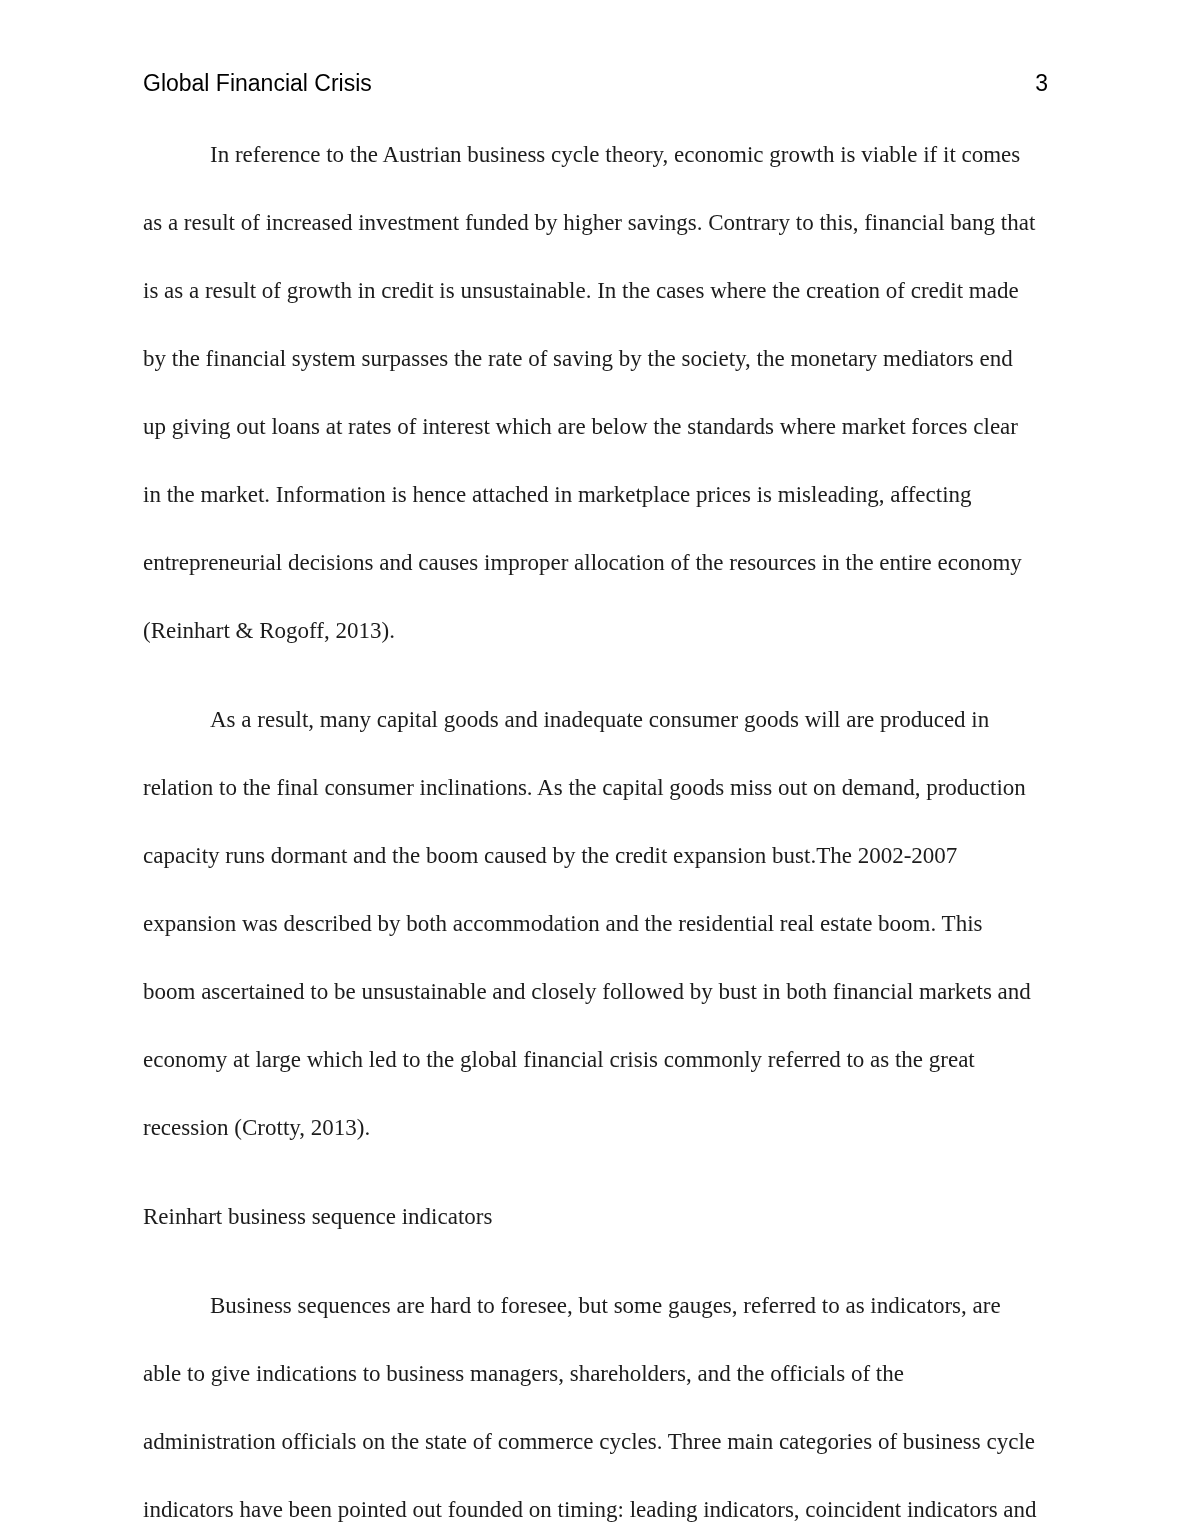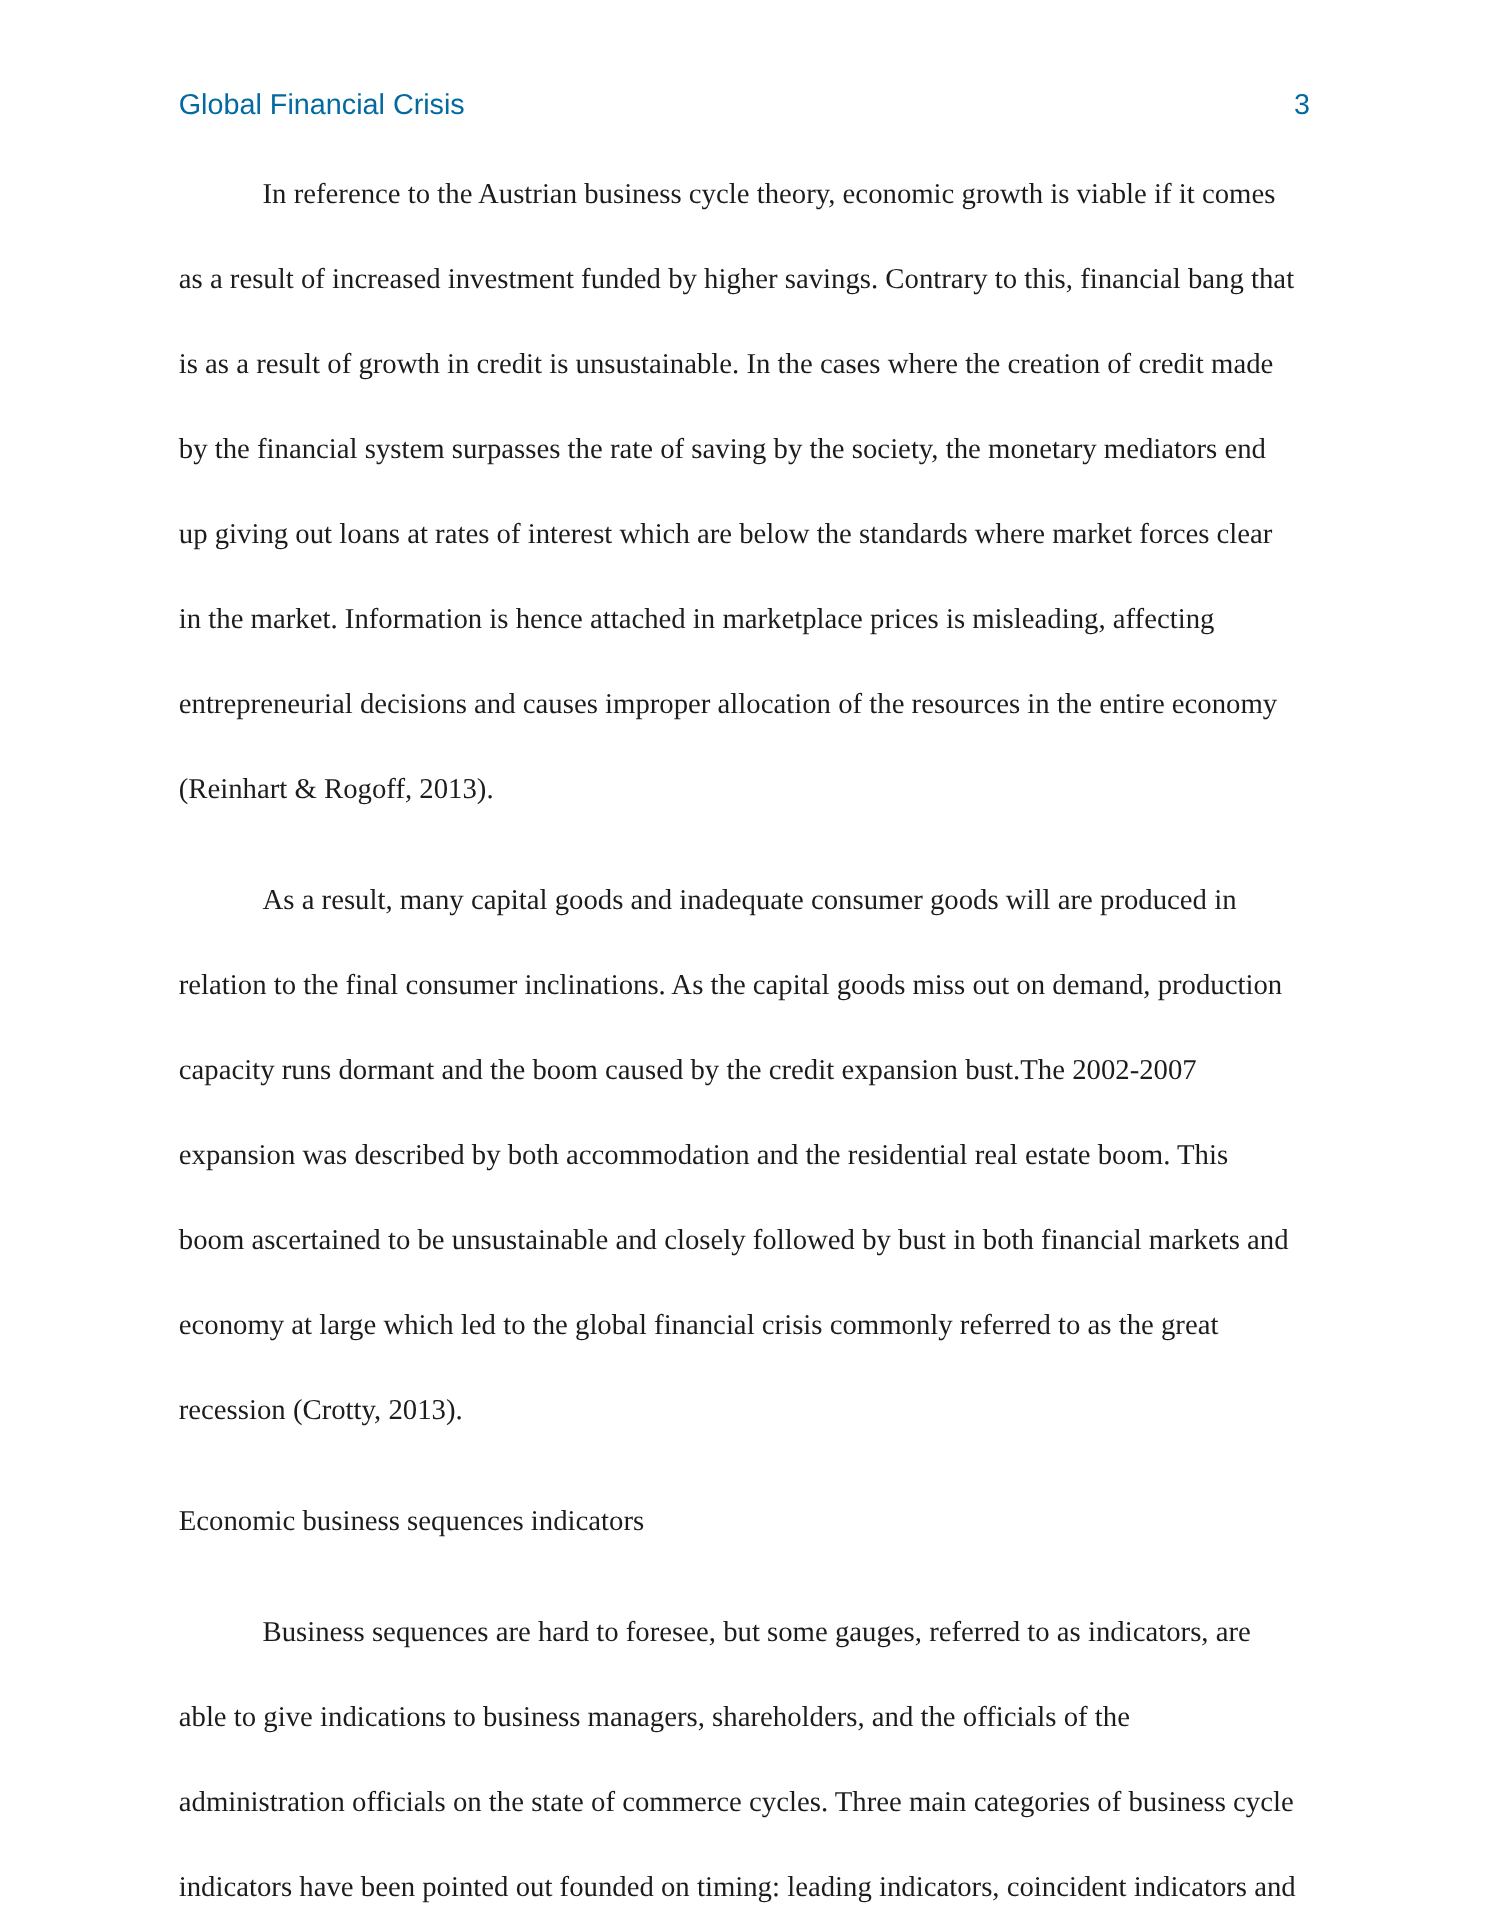--- a/index.html
+++ b/index.html
@@ -19,21 +19,21 @@
     background: #ffffff;
   }
   .doc-header {
     margin-top: 70px;
     display: flex;
     justify-content: space-between;
     align-items: baseline;
     font-family: "Liberation Sans", sans-serif;
     font-size: 23px;
     line-height: 27px;
-    color: #0369a1;
+    color: #000000;
   }
   .doc-body {
     margin-top: 24px;
   }
   .doc-body p, .doc-body h2 {
     font-size: 23px;
     line-height: 68px;
     font-weight: normal;
     white-space: pre-line;      
     text-align: left;
@@ -69,21 +69,21 @@
 (Reinhart &amp; Rogoff, 2013).</p>
 
     <p class="indent">As a result, many capital goods and inadequate consumer goods will are produced in
 relation to the final consumer inclinations. As the capital goods miss out on demand, production
 capacity runs dormant and the boom caused by the credit expansion bust.The 2002-2007
 expansion was described by both accommodation and the residential real estate boom. This
 boom ascertained to be unsustainable and closely followed by bust in both financial markets and
 economy at large which led to the global financial crisis commonly referred to as the great
 recession (Crotty, 2013).</p>
 
-    <h2>Economic business sequences indicators</h2>
+    <h2>Reinhart business sequence indicators</h2>
 
     <p class="indent">Business sequences are hard to foresee, but some gauges, referred to as indicators, are
 able to give indications to business managers, shareholders, and the officials of the
 administration officials on the state of commerce cycles. Three main categories of business cycle
 indicators have been pointed out founded on timing: leading indicators, coincident indicators and
 lagging indicators. These indicators are put in place mainly to foresee both the troughs and peaks</p>
   </div>
 
 </div>
 

